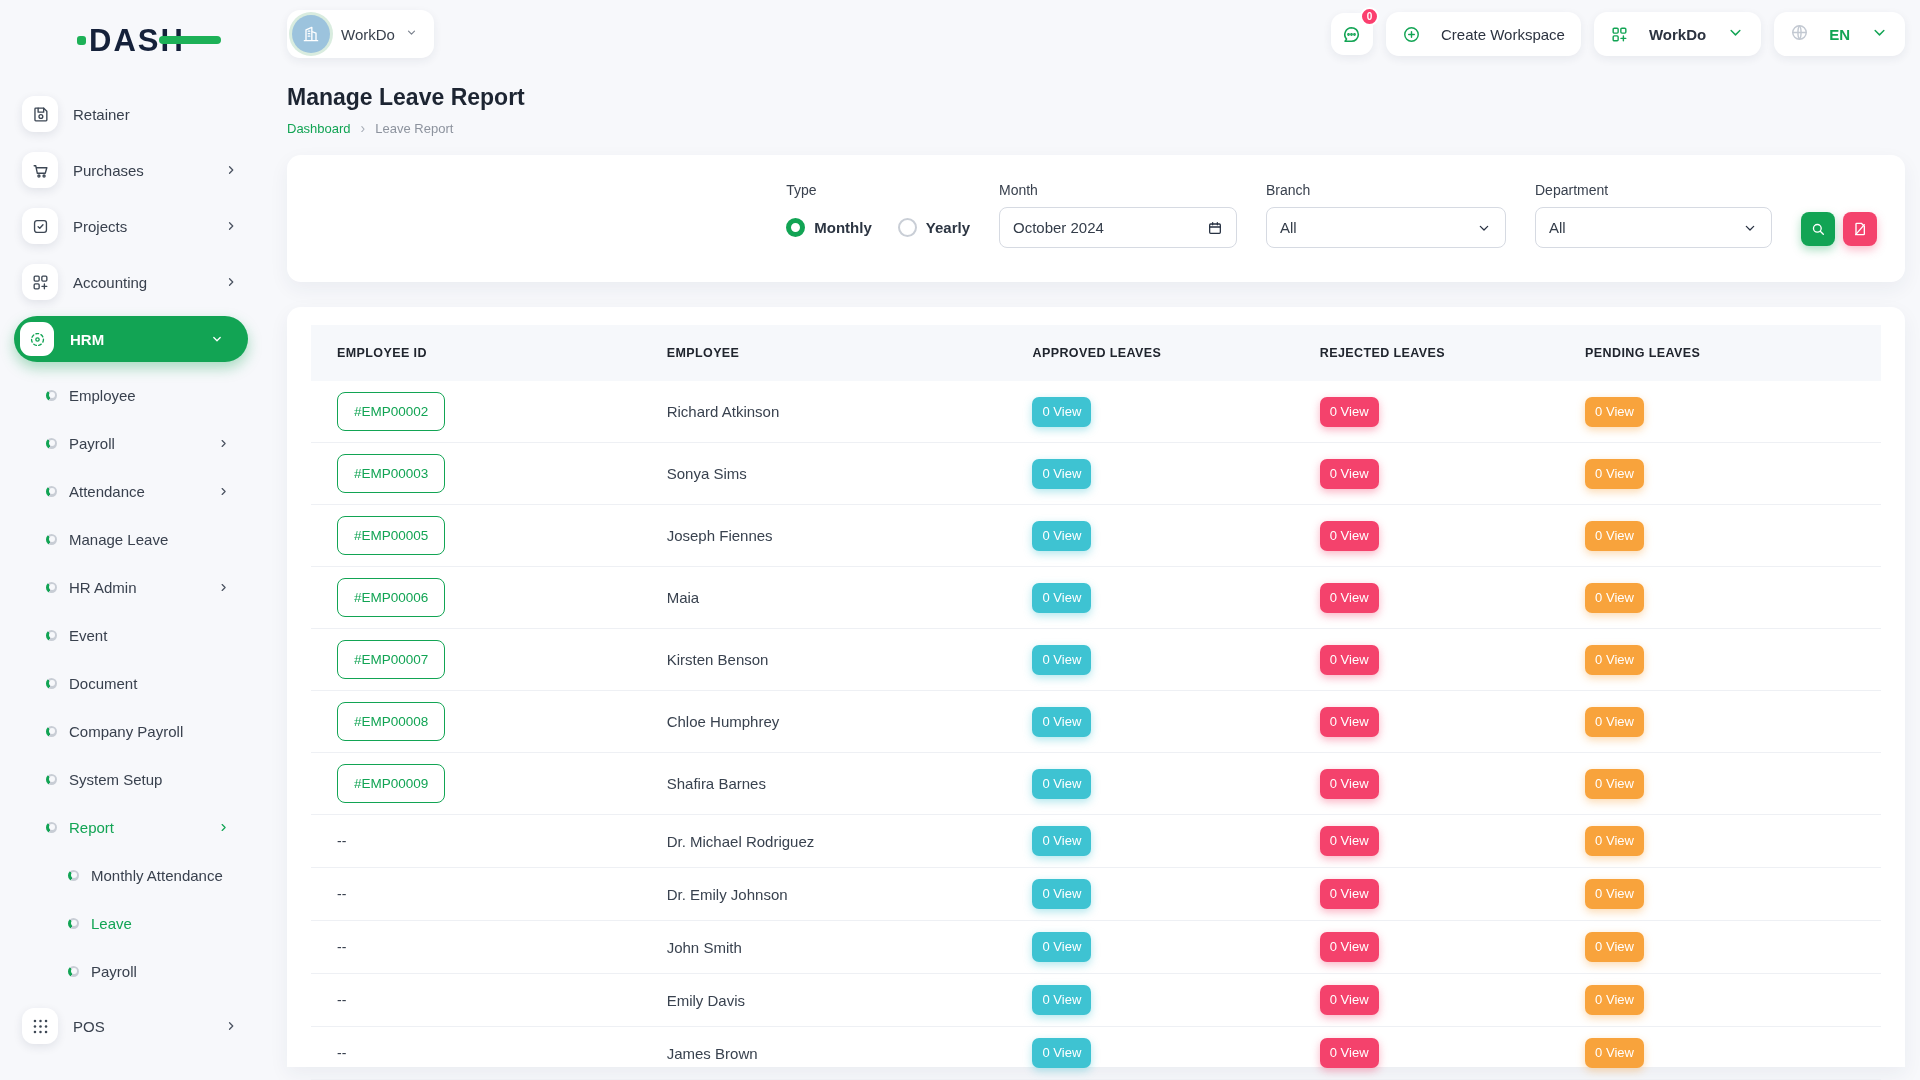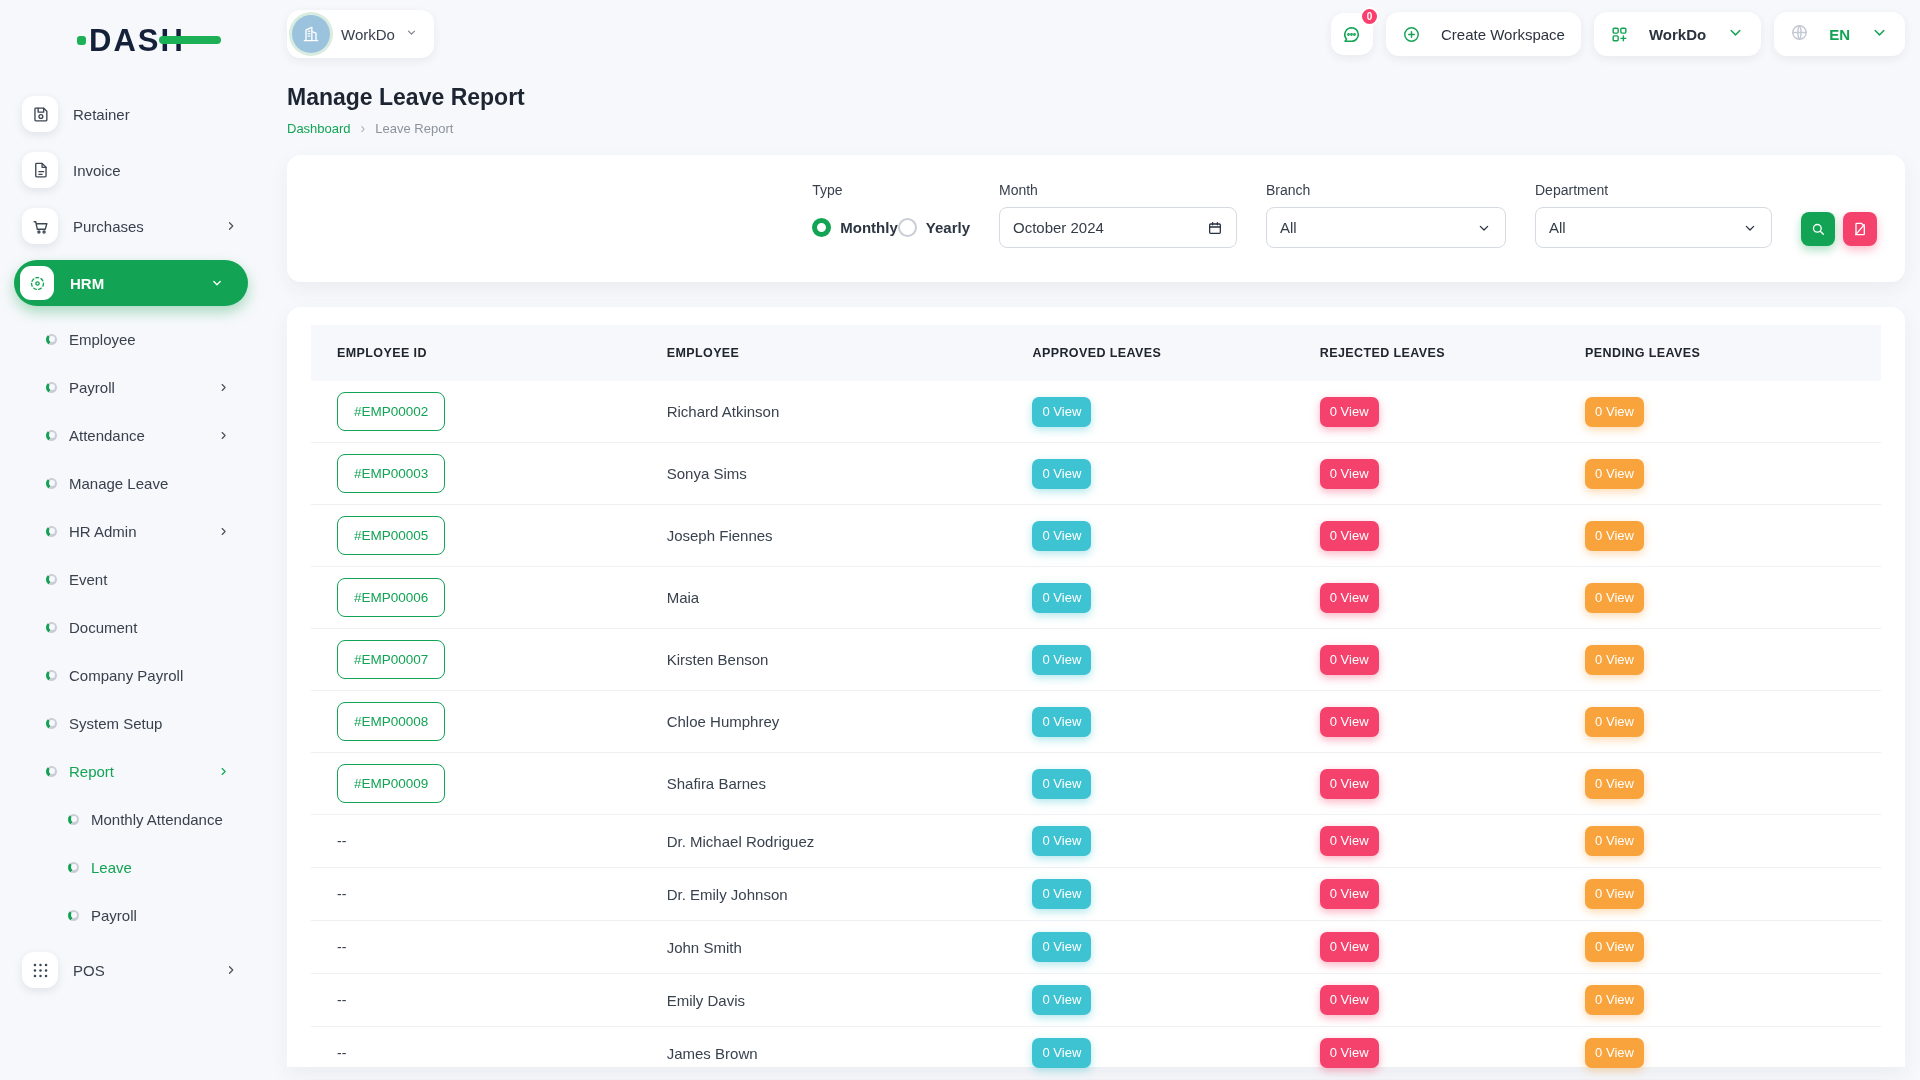--- a/index.html
+++ b/index.html
@@ -76,21 +76,21 @@
   .crumb-home{color:var(--primary);cursor:pointer;}
   .crumb-sep{color:#a7adb7;font-size:14px;}
   .crumb-cur{color:var(--muted);}
 
   
   .filter-card{margin-top:19px;height:127px;background:var(--card);border-radius:14px;
     box-shadow:0 7px 20px rgba(40,52,80,.06);display:flex;justify-content:flex-end;
     align-items:flex-start;padding:27px 28px 0;gap:29px;}
   .fgroup{display:flex;flex-direction:column;}
   .flabel{font-size:14px;color:#39414e;margin-bottom:9px;}
-  .radio-row{display:flex;align-items:center;height:41px;justify-content:space-between;}
+  .radio-row{display:flex;align-items:center;gap:26px;height:41px;justify-content:space-between;}
   .radio{display:flex;align-items:center;gap:9px;cursor:pointer;}
   .rdot{width:19px;height:19px;border-radius:50%;background:#fff;}
   .rdot.on{border:5.5px solid var(--primary);}
   .rdot.off{border:2px solid #c9ced6;}
   .rlabel{font-size:15px;font-weight:600;color:#2c3542;}
   .control{height:41px;border:1px solid #d6dae2;border-radius:8px;background:#fff;
     display:flex;align-items:center;justify-content:space-between;padding:18px 13px;cursor:pointer;}
   .control .val{font-size:15px;color:#333c49;}
   .control svg{width:16px;height:16px;stroke:#273142;fill:none;stroke-width:1.9;stroke-linecap:round;stroke-linejoin:round;}
   .w-month{width:238px;}.w-branch{width:240px;}.w-dept{width:237px;}
@@ -138,36 +138,56 @@
               <path d="M6 4h10l4 4v11a1 1 0 0 1-1 1H6a1 1 0 0 1-1-1V5a1 1 0 0 1 1-1z"></path>
               <path d="M9 4v5h7V4"></path>
               <circle cx="12.5" cy="14.5" r="2.4"></circle>
             </svg>
           </span>
           <span class="side-label">Retainer</span>
         </div>
         <div class="side-item">
           <span class="icon-box">
             <svg viewBox="0 0 24 24">
-              <path d="M7 3h7l5 5v11a1 1 0 0 1-1 1H7a1 1 0 0 1-1-1V4a1 1 0 0 1 1-1z"></path>
-              <path d="M14 3v5h5"></path>
-              <path d="M10 13.5h6M10 16.8h4"></path>
-            </svg>
-          </span>
-          <span class="side-label">Invoice</span>
-        </div>
-        <div class="side-item">
-          <span class="icon-box">
-            <svg viewBox="0 0 24 24">
               <path d="M4 6h2l2 9.5h10l2-7H7"></path>
               <circle cx="10" cy="19" r="1.3"></circle>
               <circle cx="16.5" cy="19" r="1.3"></circle>
             </svg>
           </span>
           <span class="side-label">Purchases</span>
+          <span class="side-arrow">
+            <svg viewBox="0 0 24 24">
+              <path d="M9.5 6.5L15 12l-5.5 5.5"></path>
+            </svg>
+          </span>
+        </div>
+        <div class="side-item">
+          <span class="icon-box">
+            <svg viewBox="0 0 24 24">
+              <rect x="4.5" y="4.5" width="15" height="15" rx="3"></rect>
+              <path d="M9 12.2l2.1 2.1 4-4.5"></path>
+            </svg>
+          </span>
+          <span class="side-label">Projects</span>
+          <span class="side-arrow">
+            <svg viewBox="0 0 24 24">
+              <path d="M9.5 6.5L15 12l-5.5 5.5"></path>
+            </svg>
+          </span>
+        </div>
+        <div class="side-item">
+          <span class="icon-box">
+            <svg viewBox="0 0 24 24">
+              <rect x="4" y="4" width="6.3" height="6.3" rx="1.4"></rect>
+              <rect x="4" y="13.7" width="6.3" height="6.3" rx="1.4"></rect>
+              <rect x="13.7" y="4" width="6.3" height="6.3" rx="1.4"></rect>
+              <path d="M16.9 13.9v6M13.9 16.9h6"></path>
+            </svg>
+          </span>
+          <span class="side-label">Accounting</span>
           <span class="side-arrow">
             <svg viewBox="0 0 24 24">
               <path d="M9.5 6.5L15 12l-5.5 5.5"></path>
             </svg>
           </span>
         </div>
         <div class="side-item active">
           <span class="icon-box">
             <svg viewBox="0 0 24 24">
               <circle cx="12" cy="12" r="7.5" stroke-dasharray="3.4 3.1"></circle>

